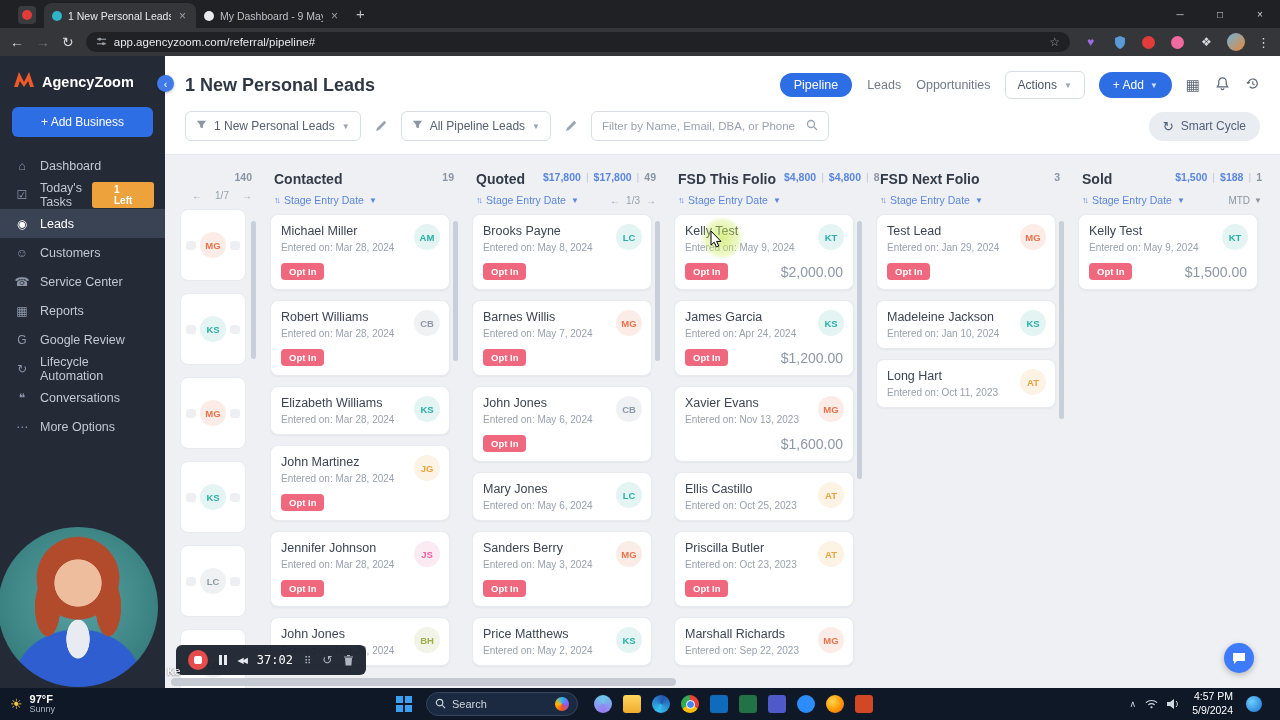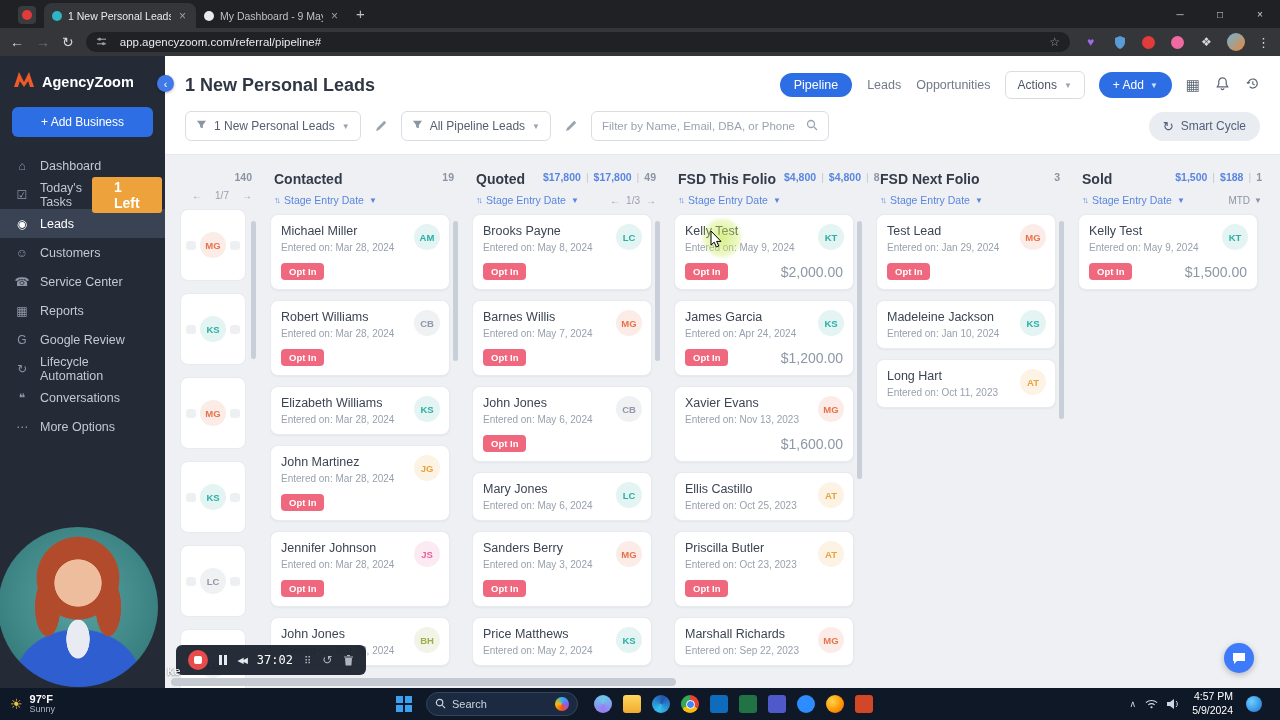--- a/index.html
+++ b/index.html
@@ -15,40 +15,40 @@
   .tab.active{background:#35363a;color:#e8eaed}
   .tab-fav{width:10px;height:10px;border-radius:50%;flex:none}
   .tab-title{font-size:10.5px;white-space:nowrap;overflow:hidden;flex:1}
   .tab-close{font-size:12px;color:#9aa0a6;padding:0 2px}
   .newtab{color:#bdc1c6;font-size:15px;margin:0 0 6px 8px}
   .win-controls{position:absolute;right:0;top:0;height:28px;display:flex;align-items:center;color:#d0d3d8}
   .win-controls span{width:40px;text-align:center;font-size:10px}
   .toolbar{height:28px;background:#35363a;display:flex;align-items:center;padding:0 10px;gap:12px}
   .nav-btn{color:#d5d8dc;font-size:14px;line-height:1}
   .nav-btn.fwd{color:#6d7176}
-  .url-pill{flex:1;height:20px;background:#202124;border-radius:11px;display:flex;align-items:center;padding:0 10px;gap:13px;min-width:0}
+  .url-pill{flex:1;height:20px;background:#202124;border-radius:11px;display:flex;align-items:center;padding:0 10px;gap:7px;min-width:0}
   .url-text{color:#e8eaed;font-size:11.5px;white-space:nowrap;overflow:hidden}
   .star{margin-left:auto;color:#9aa0a6;font-size:12px}
   .ext{width:17px;height:17px;display:flex;align-items:center;justify-content:center;font-size:12px;flex:none}
   .ext-rec{width:13px;height:13px;border-radius:50%;background:#e23b3b}
   .ext-pink{width:13px;height:13px;border-radius:50%;background:#ef6aa0}
   .profile{width:18px;height:18px;border-radius:50%;background:linear-gradient(135deg,#6fb3d8,#e8873a)}
   .menu-dots{color:#d5d8dc;font-size:13px}
 
   
   .app{position:absolute;top:56px;left:0;right:0;bottom:32px;display:flex;background:#fff}
   .sidebar{width:165px;flex:none;background:#242b37;display:flex;flex-direction:column;position:relative}
   .logo-row{display:flex;align-items:center;gap:8px;padding:16px 14px 12px}
   .brand{color:#fff;font-weight:700;font-size:14.5px}
   .add-biz{margin:4px 12px 14px;background:#2e6ee4;color:#fff;font-size:12px;height:30px;border-radius:6px;display:flex;align-items:center;justify-content:center;cursor:pointer}
   .nav-item{height:29px;display:flex;align-items:center;gap:10px;padding:0 14px;font-size:12.5px;color:#c2c9d3;cursor:pointer}
   .nav-item.active{background:#3a4353;color:#fff}
   .nav-ico{width:16px;text-align:center;color:#8d97a7;font-size:12px;flex:none}
   .nav-item.active .nav-ico{color:#fff}
-  .nav-badge{margin-left:auto;background:#eda23b;color:#fff;font-size:14px;padding:2px 22px;border-radius:3px;font-weight:700}
+  .nav-badge{margin-left:auto;background:#eda23b;color:#fff;font-size:10px;padding:2px 22px;border-radius:3px;font-weight:700}
 
   .main{flex:1;display:flex;flex-direction:column;min-width:0;position:relative}
   .collapse-btn{position:absolute;left:-8px;top:19px;width:17px;height:17px;border-radius:50%;background:#3f7ae8;color:#fff;font-size:11px;display:flex;align-items:center;justify-content:center;z-index:4;box-shadow:0 1px 3px rgba(0,0,0,.3)}
   .page-header{display:flex;align-items:center;gap:14px;padding:15px 20px 9px;background:#fff}
   .page-title{font-size:18px;font-weight:700;color:#2f3744}
   .seg{margin-left:auto;display:flex;align-items:center;gap:15px}
   .pill-blue{background:#2e6ee4;color:#fff;font-size:12.5px;padding:5px 14px;border-radius:15px;cursor:pointer}
   .nav-link{color:#707a89;font-size:12.5px;cursor:pointer}
   .actions-btn{border:1px solid #d8dde4;border-radius:6px;padding:6px 12px;font-size:12px;color:#4c5565;display:flex;gap:7px;align-items:center;background:#fff;cursor:pointer}
   .add-btn{background:#2e6ee4;color:#fff;border-radius:15px;padding:6px 14px;font-size:12px;display:flex;gap:6px;align-items:center;cursor:pointer}

